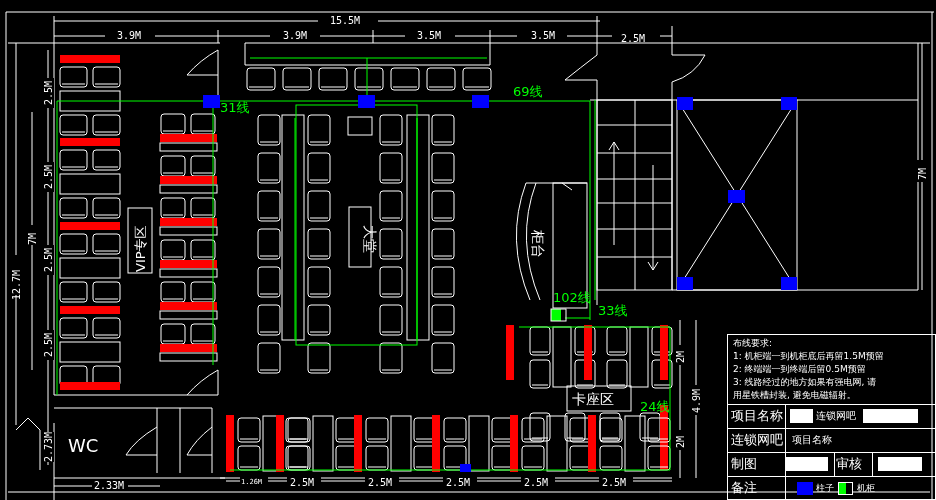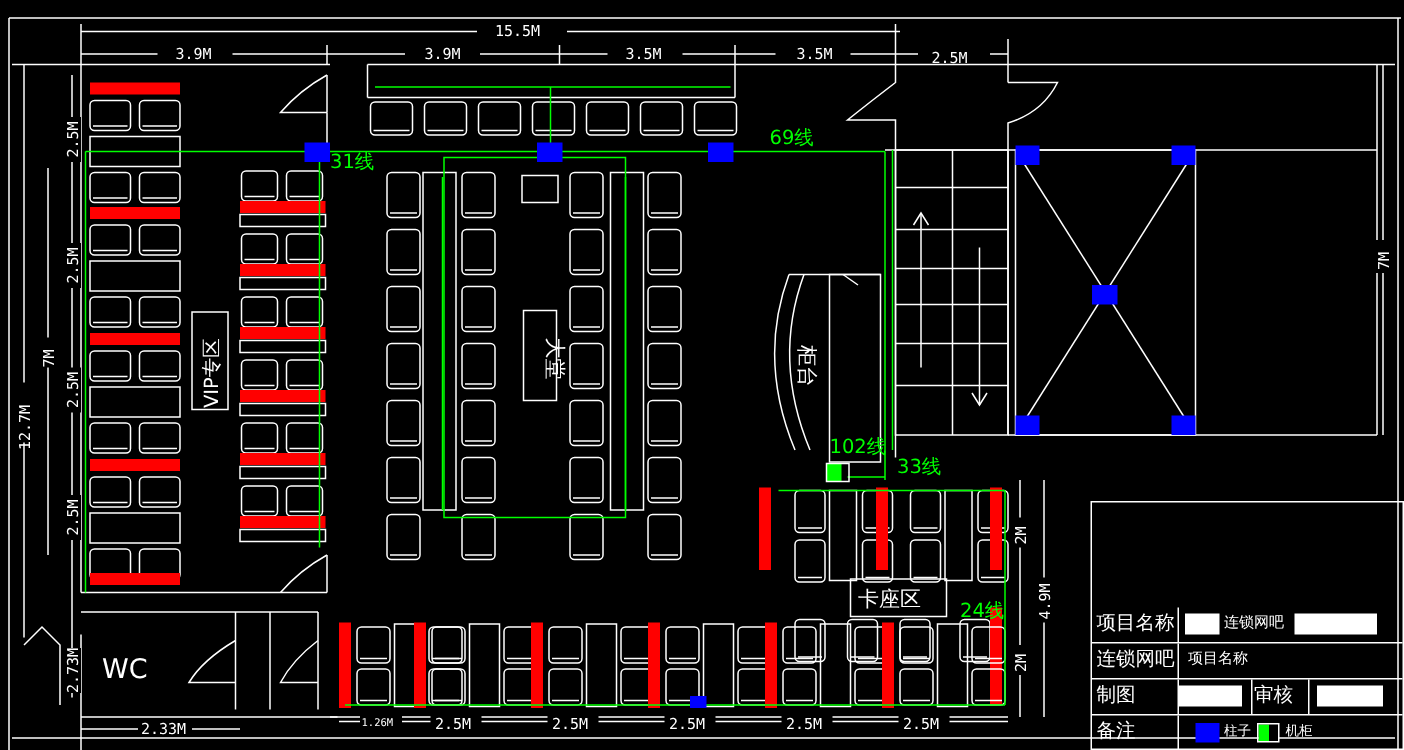--- a/index.html
+++ b/index.html
@@ -464,20 +464,27 @@
   <g>
     <text class="gtxt" x="220" y="112">31线</text>
     <text class="gtxt" x="513" y="96">69线</text>
     <text class="gtxt" x="553" y="302">102线</text>
     <text class="gtxt" x="598" y="315">33线</text>
     <text class="gtxt" x="640" y="411">24线</text>
   </g>
 </svg>
 
 <div class="tb">
+  <div class="req">
+    <div>布线要求:</div>
+    <div>1: 机柜端一到机柜底后再留1.5M预留</div>
+    <div>2: 终端端一到终端后留0.5M预留</div>
+    <div>3: 线路经过的地方如果有强电网, 请</div>
+    <div>用星铁槽封装, 避免电磁辐射。</div>
+  </div>
   <div class="row" style="top:70px">
     <div class="lab">项目名称</div>
     <div class="wbox" style="left:62px;width:23px"></div>
     <div class="val" style="left:88px">连锁网吧</div>
     <div class="wbox" style="left:135px;width:55px"></div>
   </div>
   <div class="row" style="top:94px">
     <div class="lab">连锁网吧</div>
     <div class="val" style="left:64px">项目名称</div>
   </div>

